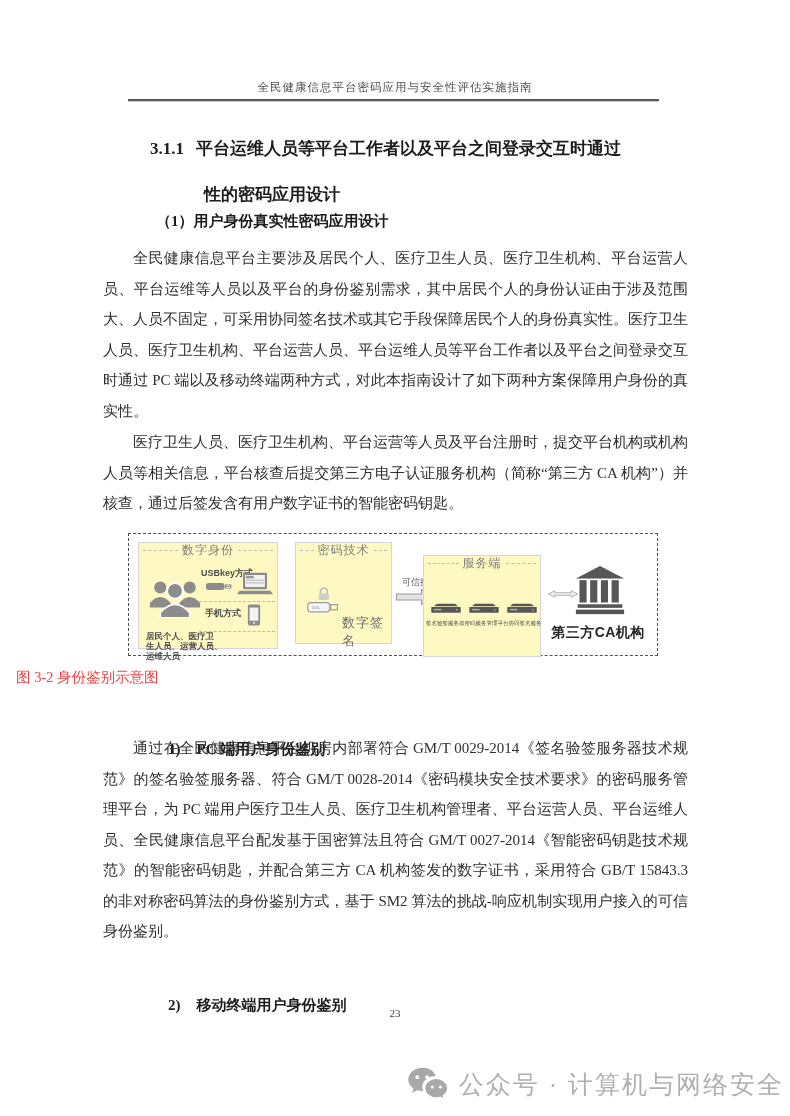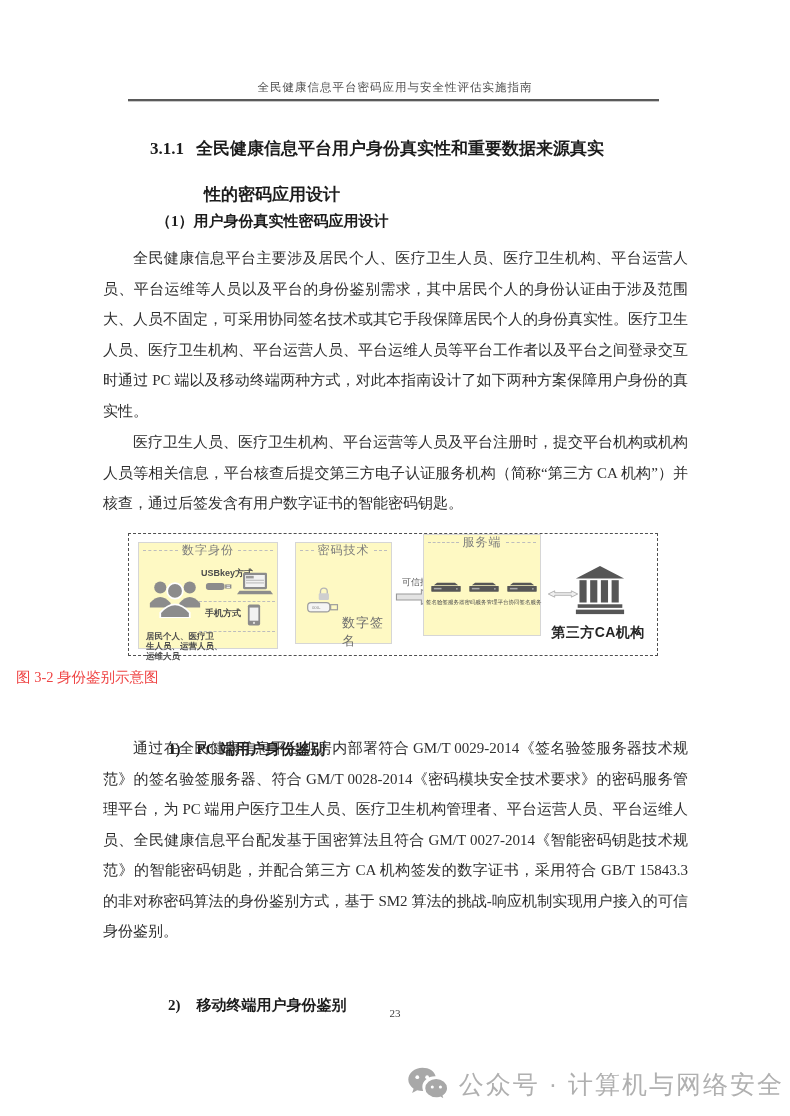--- a/index.html
+++ b/index.html
@@ -37,21 +37,21 @@
   .para3{top:733px;}
   
   .figure{
     position:absolute;top:533px;left:128px;width:530px;height:123px;
     border:1.5px dashed #4f4f4f;box-sizing:border-box;
     font-family:"Liberation Sans","DejaVu Sans",sans-serif;
   }
   .panel{position:absolute;border:1px solid #d6d6d6;background:#fef9c3;box-sizing:border-box;}
   .panel-left{left:9px;top:8px;width:140px;height:107px;}
   .panel-mid{left:166px;top:8px;width:97px;height:102px;}
-  .panel-right{left:294px;top:0;width:118px;height:102px;}
+  .panel-right{left:294px;top:21px;width:118px;height:102px;}
   .panel-title{
     position:absolute;top:-1px;left:0;right:0;height:16px;display:flex;align-items:center;
     color:#7d7d7d;font-size:12px;letter-spacing:1px;white-space:nowrap;
   }
   .panel-title::before,.panel-title::after{
     content:"";flex:1;border-top:1px dashed #bdbdbd;margin:0 4px;
   }
   .icon{display:block;}
   .users-icon{position:absolute;left:10px;top:33px;width:52px;height:42px;}
   .usbkey-label{position:absolute;left:62px;top:24px;font-size:9px;font-weight:bold;color:#4c4c4c;}
@@ -106,21 +106,21 @@
 </style>
 </head>
 <body>
 
 <div class="page">
 
   <div class="running-title">全民健康信息平台密码应用与安全性评估实施指南</div>
   <div class="header-rule"></div>
 
   <div class="sec-heading">
-    <span class="num">3.1.1</span><span>全民健康信息平台用户身份真实性和重要数据来源真实</span>
+    <span class="num">3.1.1</span><span>平台运维人员等平台工作者以及平台之间登录交互时通过</span>
     <span class="line2">性的密码应用设计</span>
   </div>
 
   <div class="sub-heading">（1）用户身份真实性密码应用设计</div>
 
   <div class="para para1">全民健康信息平台主要涉及居民个人、医疗卫生人员、医疗卫生机构、平台运营人员、平台运维等人员以及平台的身份鉴别需求，其中居民个人的身份认证由于涉及范围大、人员不固定，可采用协同签名技术或其它手段保障居民个人的身份真实性。医疗卫生人员、医疗卫生机构、平台运营人员、平台运维人员等平台工作者以及平台之间登录交互时通过 PC 端以及移动终端两种方式，对此本指南设计了如下两种方案保障用户身份的真实性。</div>
   <div class="para para2">医疗卫生人员、医疗卫生机构、平台运营等人员及平台注册时，提交平台机构或机构人员等相关信息，平台核查后提交第三方电子认证服务机构（简称“第三方 CA 机构”）并核查，通过后签发含有用户数字证书的智能密码钥匙。</div>
 
   <div class="figure">
 

